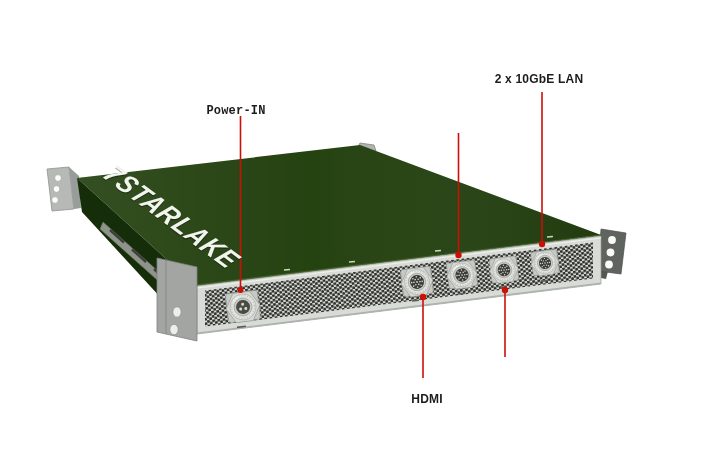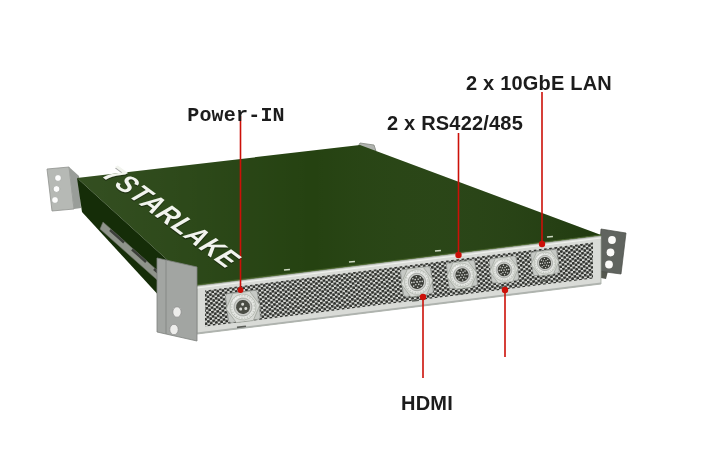--- a/index.html
+++ b/index.html
@@ -3,21 +3,21 @@
 <meta charset="utf-8">
 <style>
   html,body{margin:0;padding:0;background:#ffffff;}
   .stage{
     position:relative;width:701px;height:458px;background:#ffffff;overflow:hidden;
     font-family:"Liberation Sans",sans-serif;
   }
   .stage svg{position:absolute;left:0;top:0;}
   .callout-label{
     position:absolute;transform:translateX(-50%);
-    font-size:20px;font-weight:bold;color:var(--label-text,#1c1c1c);
+    font-size:12px;font-weight:bold;color:var(--label-text,#1c1c1c);
     white-space:nowrap;letter-spacing:0.2px;
   }
   .logo{
     position:absolute;left:121px;top:160px;
     transform-origin:0 0;
     transform:rotate(36.5deg) skewX(-14deg) scaleY(1.08);
     font-size:25px;font-weight:bold;font-style:italic;
     letter-spacing:1px;color:#f2f4ee;
     text-shadow:1px 1px 0 rgba(0,0,0,0.35);
     white-space:nowrap;
@@ -183,17 +183,16 @@
       <circle class="callout-dot" cx="423" cy="297" r="3.2"></circle>
 
       <line class="callout-line" x1="505" y1="293" x2="505" y2="357"></line>
       <circle class="callout-dot" cx="505" cy="290" r="3.2"></circle>
     </g>
   </svg>
 
   <div class="logo">7STARLAKE</div>
 
   <div class="callout-label" style="left:236px;top:104px;font-family:Liberation Mono, monospace;">Power-IN</div>
-  <div class="callout-label" style="left:455px;top:112px;">2 x RS422/485</div>
   <div class="callout-label" style="left:539px;top:72px;">2 x 10GbE LAN</div>
   <div class="callout-label" style="left:427px;top:392px;">HDMI</div>
 
 </div>
 
 </body></html>

